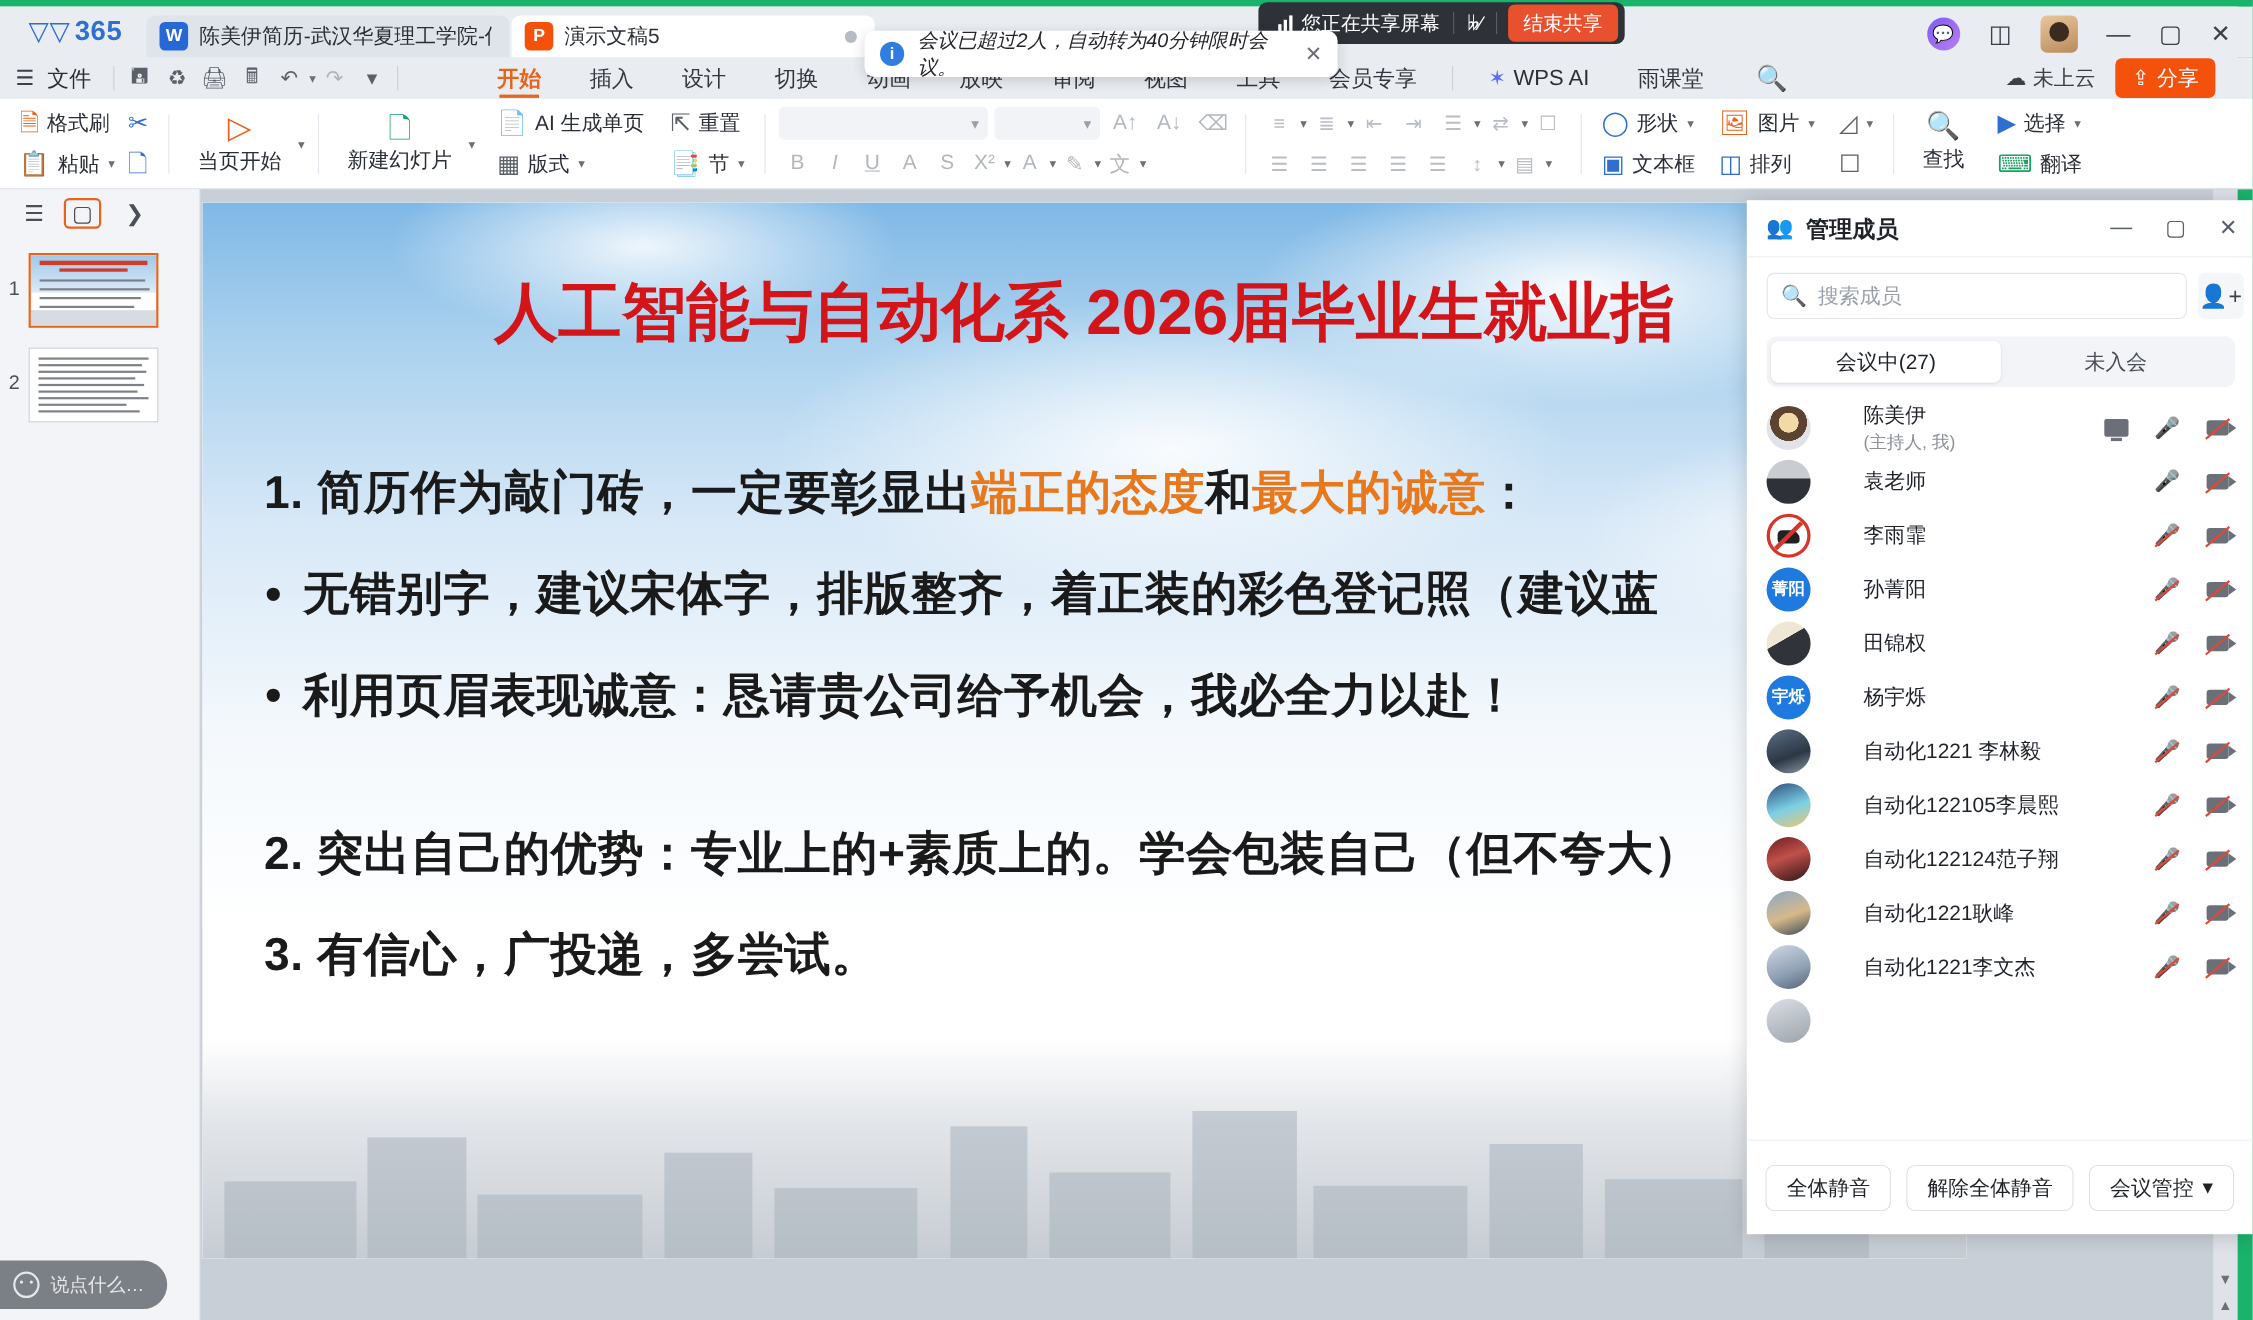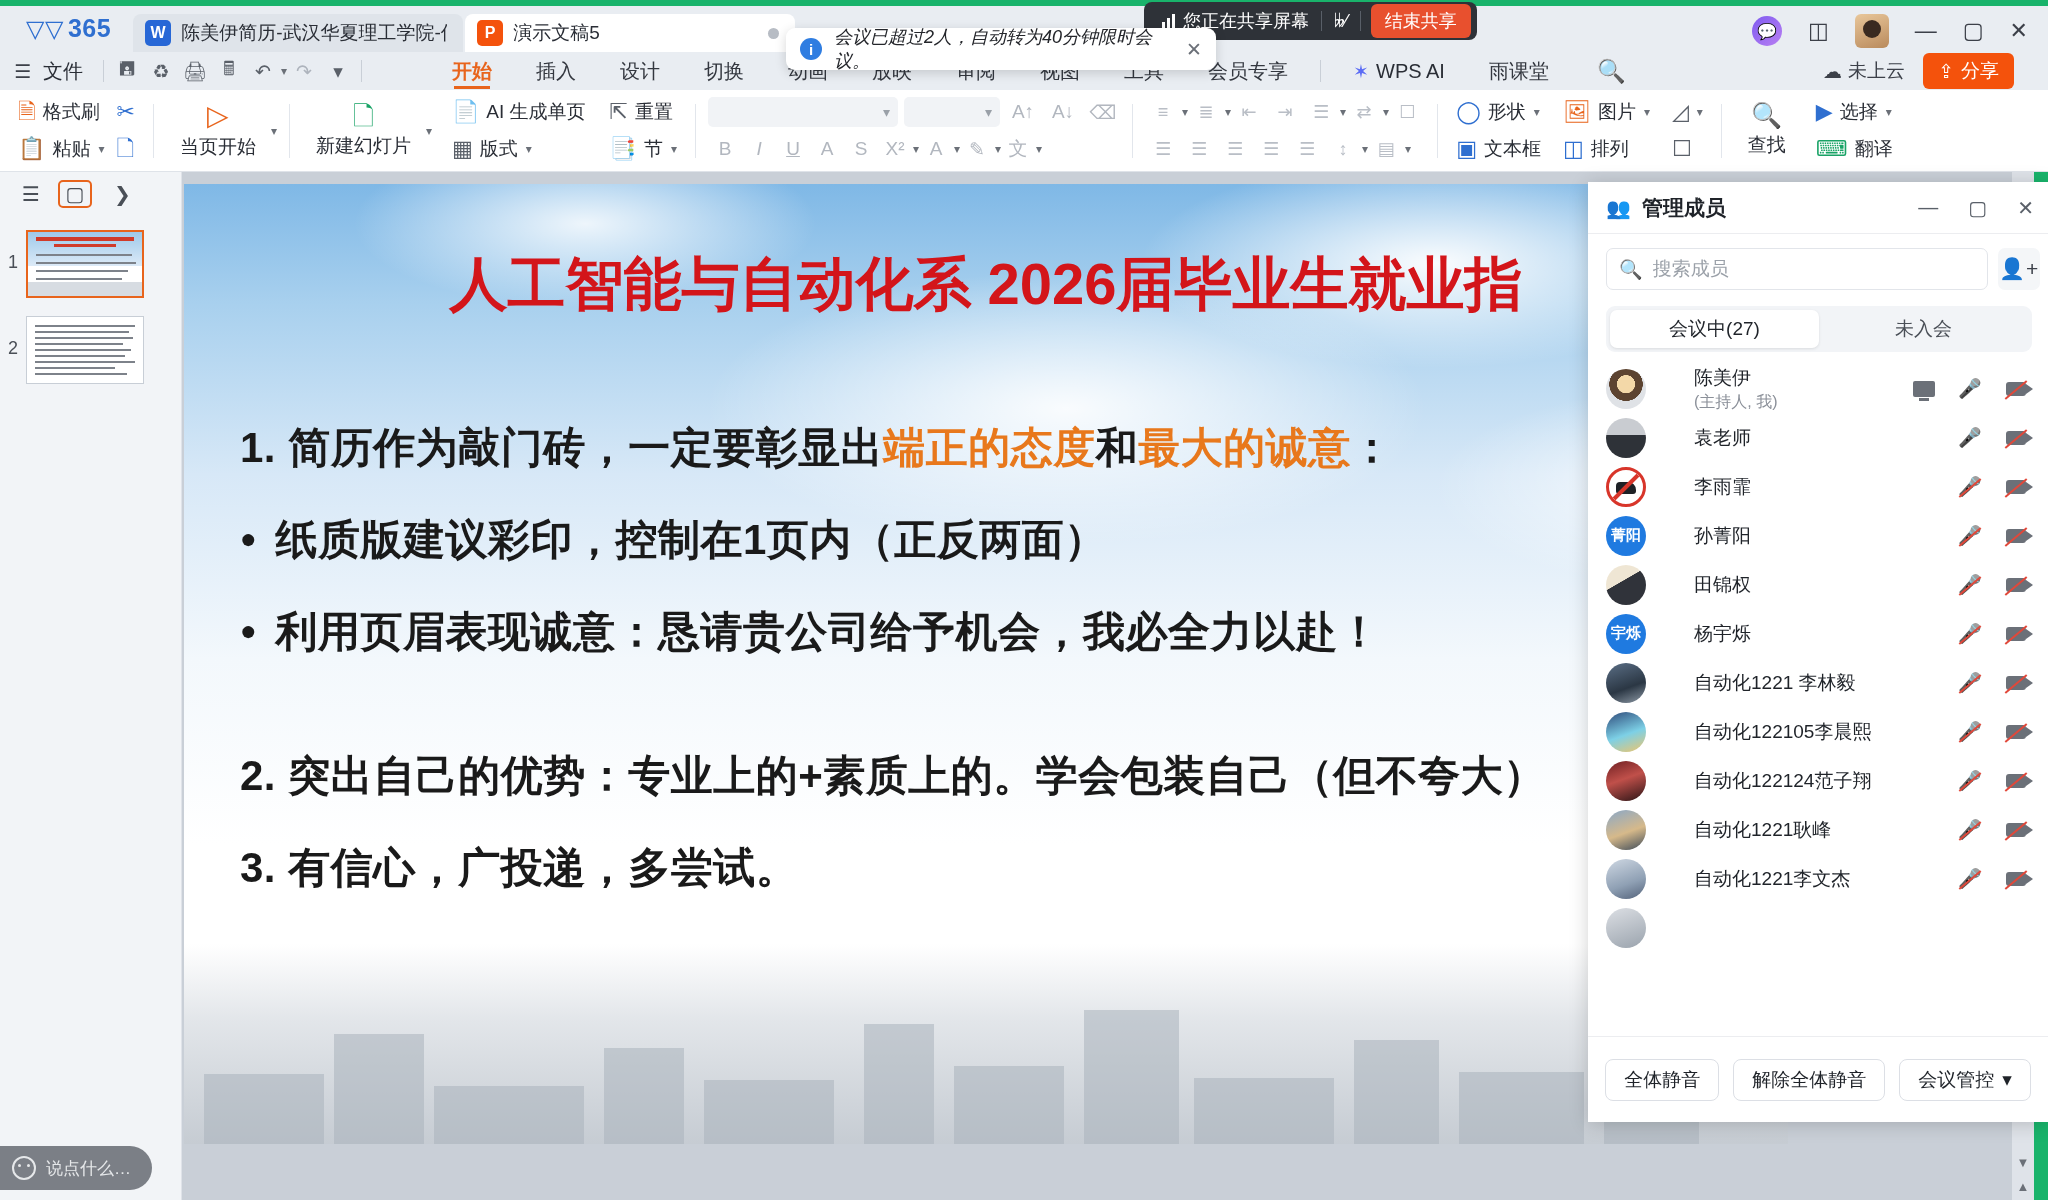--- a/index.html
+++ b/index.html
@@ -688,21 +688,21 @@
         <span class="bld" style="left:1010px;width:140px;height:66px"></span>
         <span class="bld" style="left:1170px;width:85px;height:104px"></span>
         <span class="bld" style="left:1275px;width:125px;height:72px"></span>
         <span class="bld" style="left:1420px;width:95px;height:118px"></span>
       </div>
 
       <div class="s-title">人工智能与自动化系 2026届毕业生就业指</div>
 
       <div class="s-body">
         <div class="s-line">1. 简历作为敲门砖，一定要彰显出<span class="hl">端正的态度</span>和<span class="hl">最大的诚意</span>：</div>
-        <div class="s-line bullet">纸质版建议彩印，控制在1页内（正反两面）</div>
+        <div class="s-line bullet">无错别字，建议宋体字，排版整齐，着正装的彩色登记照（建议蓝</div>
         <div class="s-line bullet">利用页眉表现诚意：恳请贵公司给予机会，我必全力以赴！</div>
         <div class="s-gap"></div>
         <div class="s-line">2. 突出自己的优势：专业上的+素质上的。学会包装自己（但不夸大）</div>
         <div class="s-line">3. 有信心，广投递，多尝试。</div>
       </div>
     </div>
 
     <div class="canvas-scroll">
       <span class="arrow dn">▼</span>
       <span class="arrow up">▲</span>

